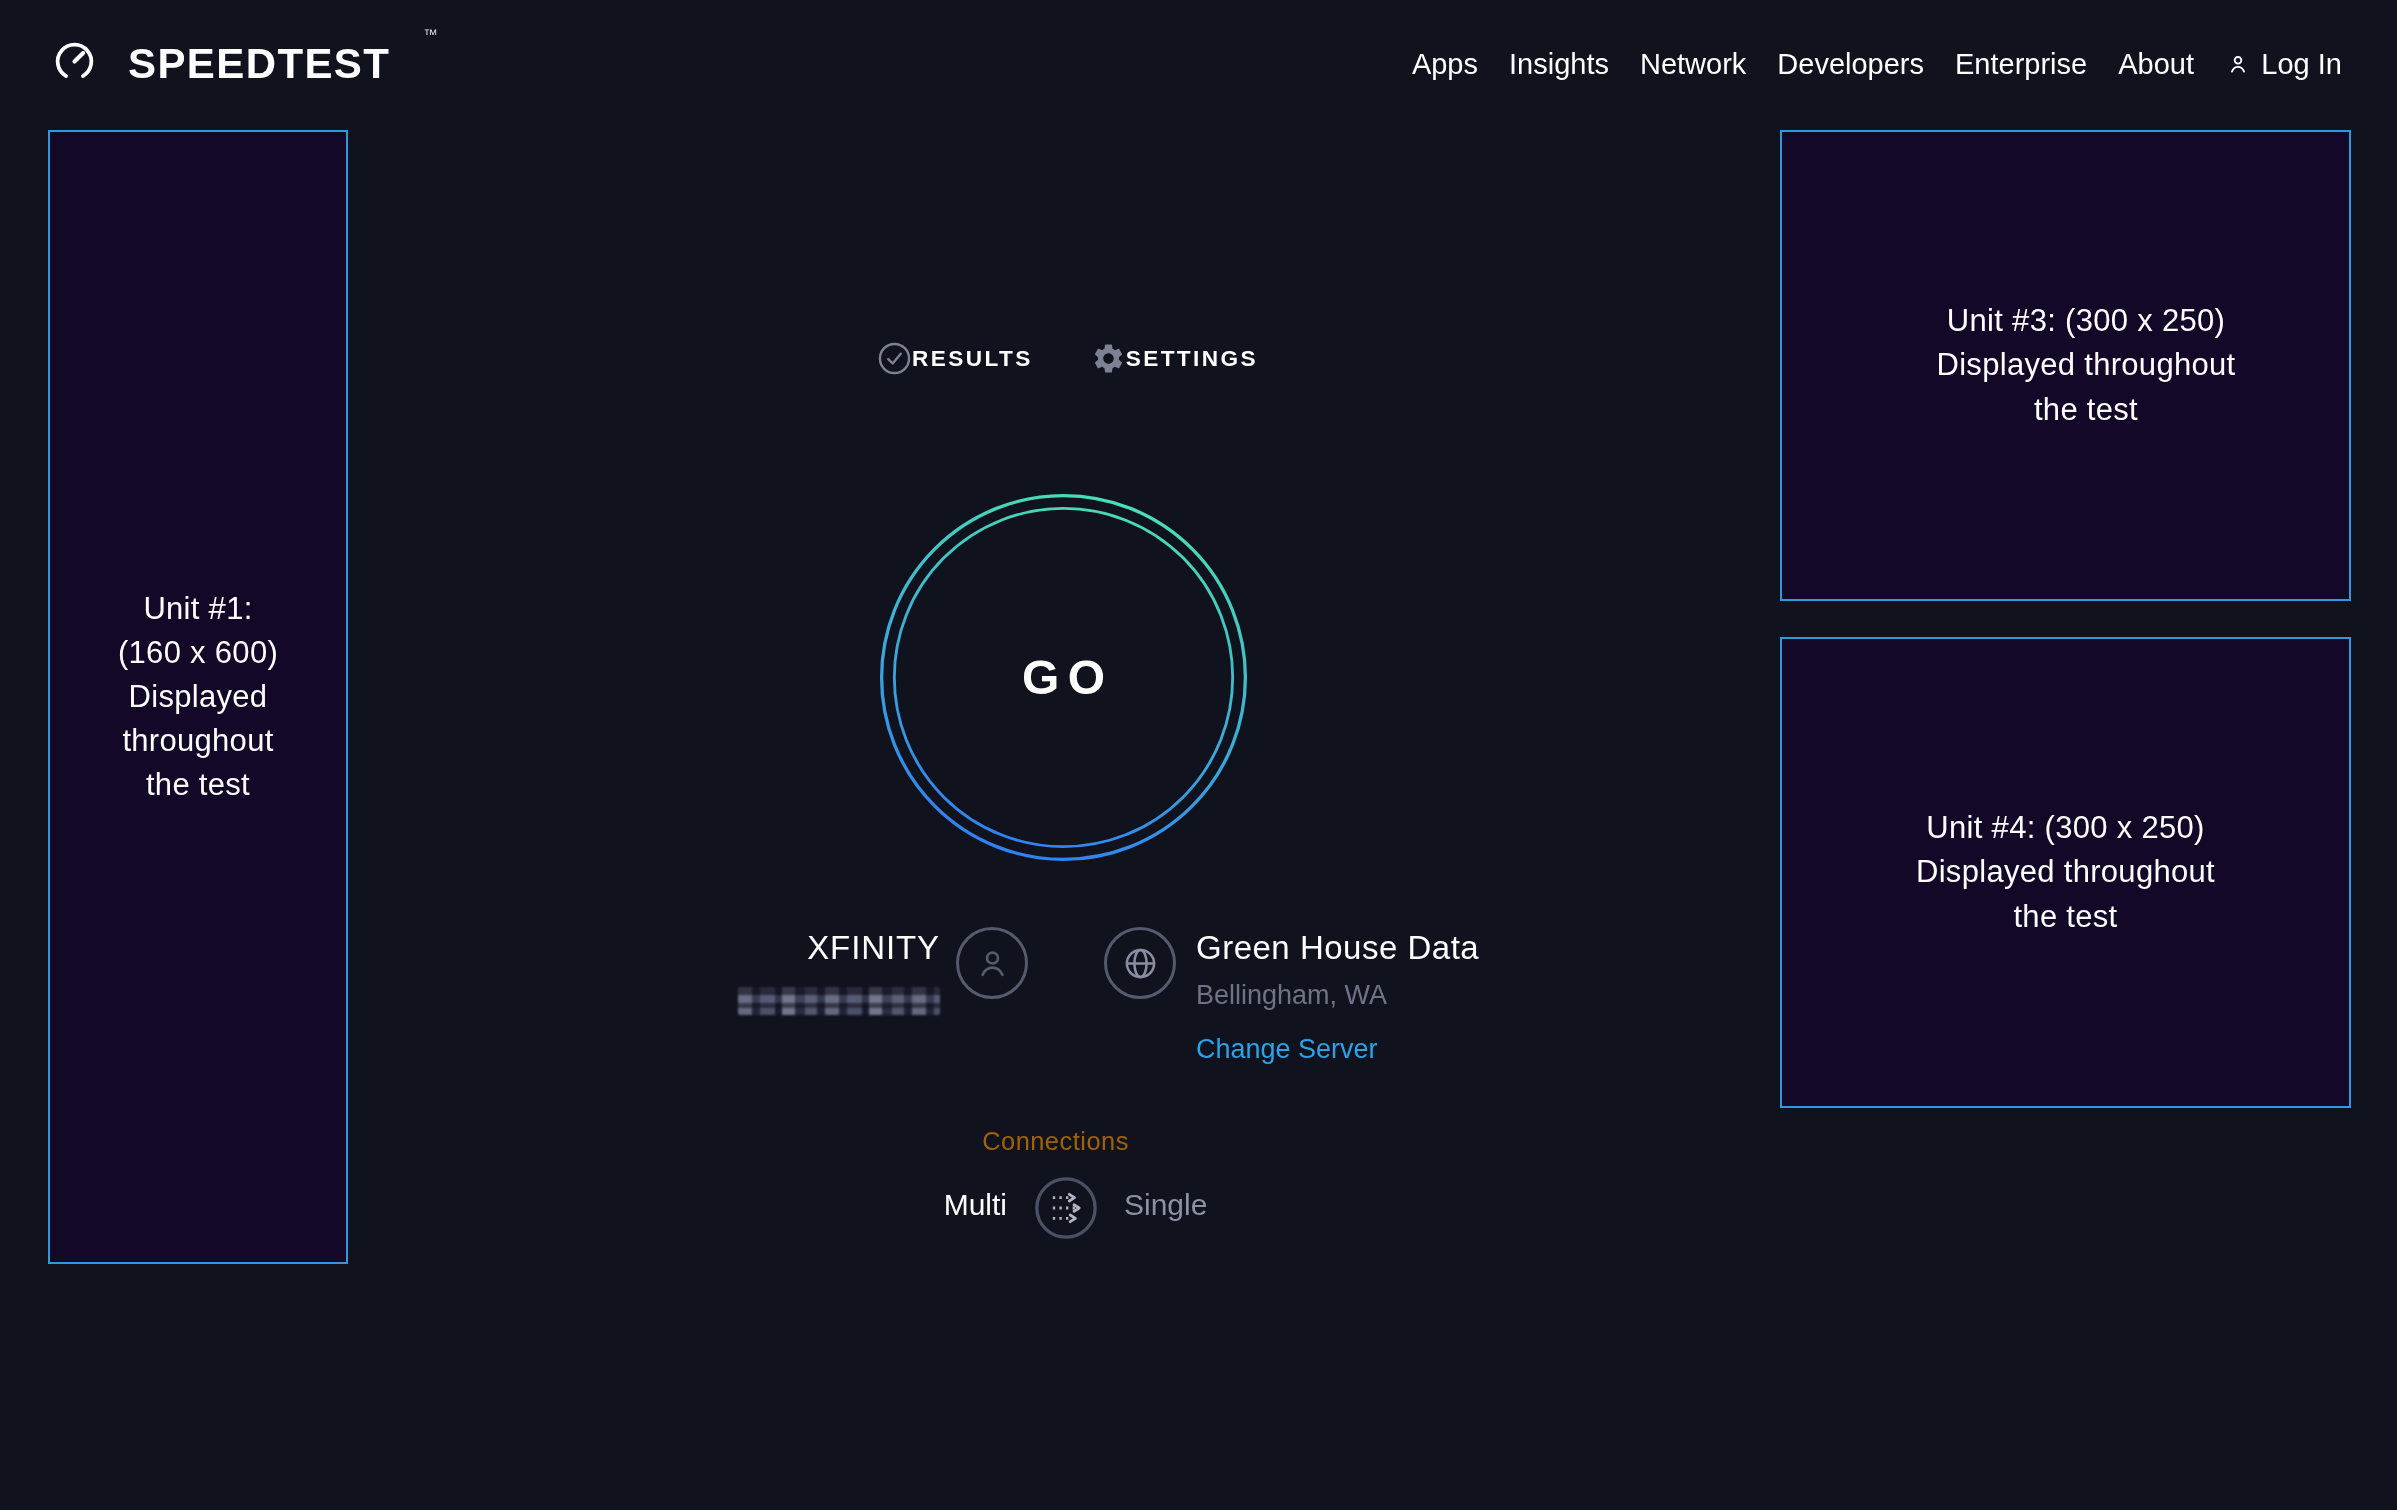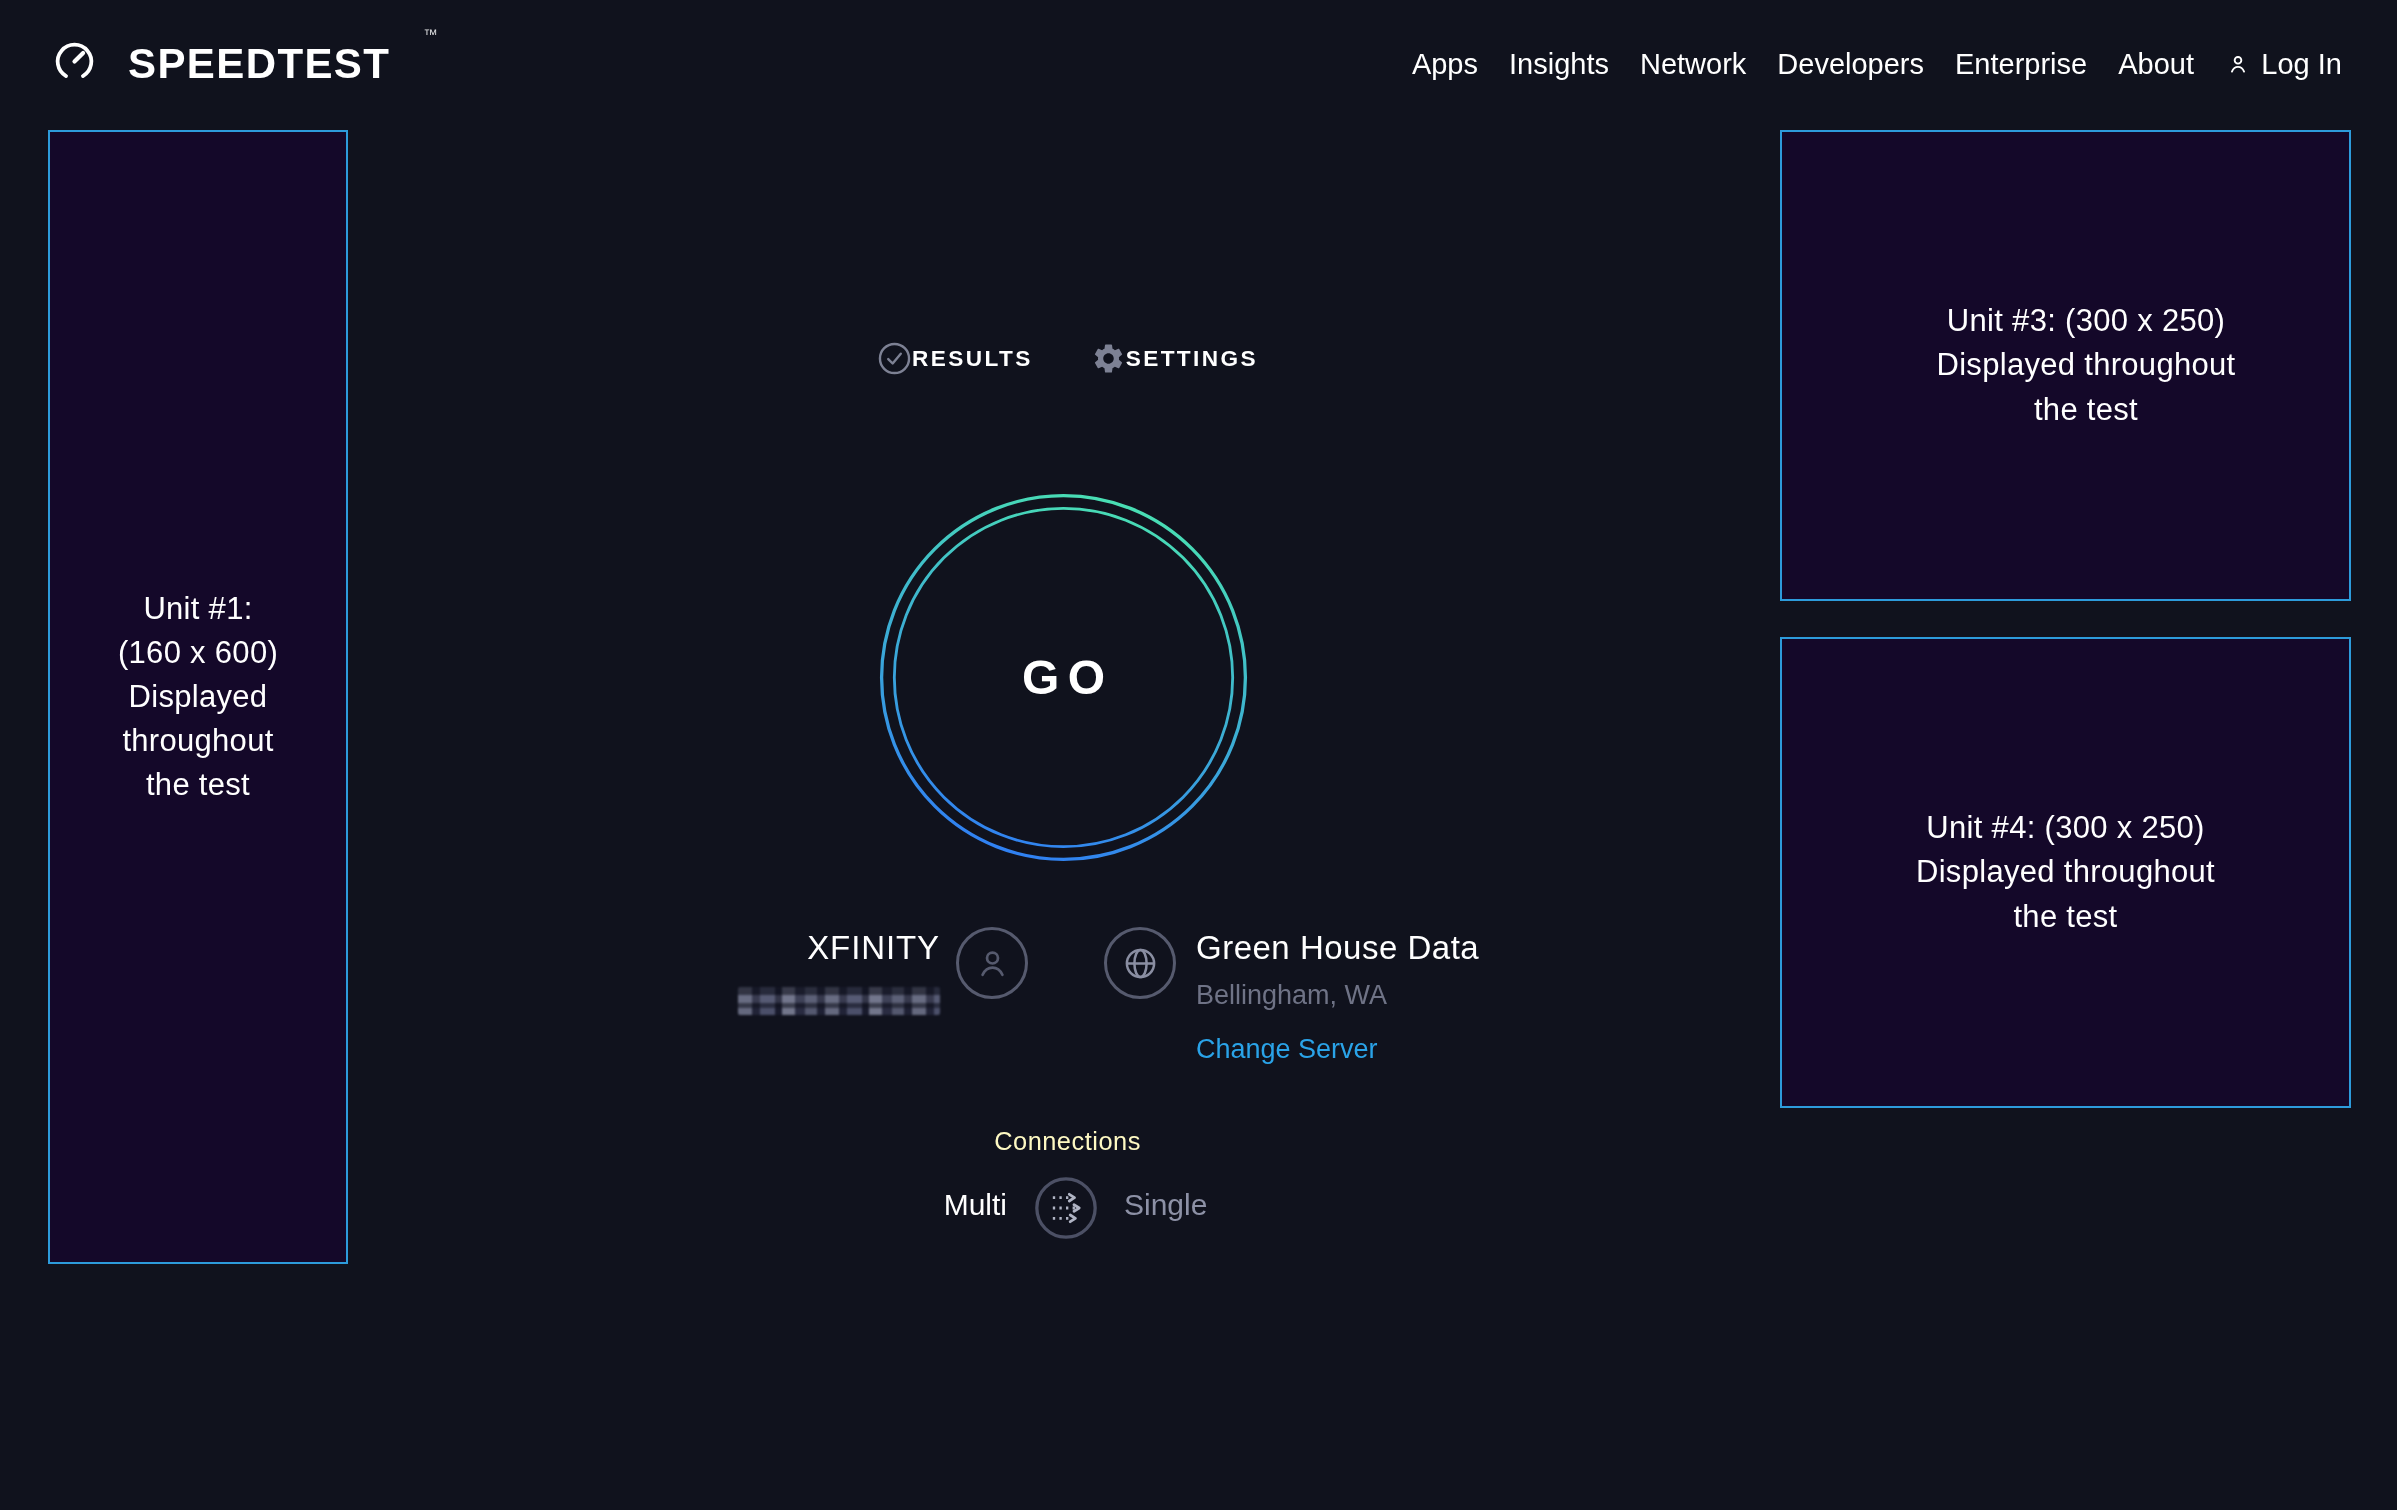--- a/index.html
+++ b/index.html
@@ -194,26 +194,26 @@
   .server-change {
     font-size: 27px;
     color: #2aa3e8;
     margin-top: 22.6px;
     cursor: pointer;
   }
 
   
   .connections-label {
     position: absolute;
-    left: 382px;
+    left: 370px;
     top: 1127px;
     width: 1371px;
     text-align: center;
     font-size: 25.4px;
-    color: #fef9c3;
+    color: #a16207;
     letter-spacing: 0.5px;
   }
   .conn-multi {
     position: absolute;
     right: 1390px;
     top: 1188px;
     font-size: 30px;
     font-weight: 500;
     cursor: pointer;
     white-space: nowrap;

